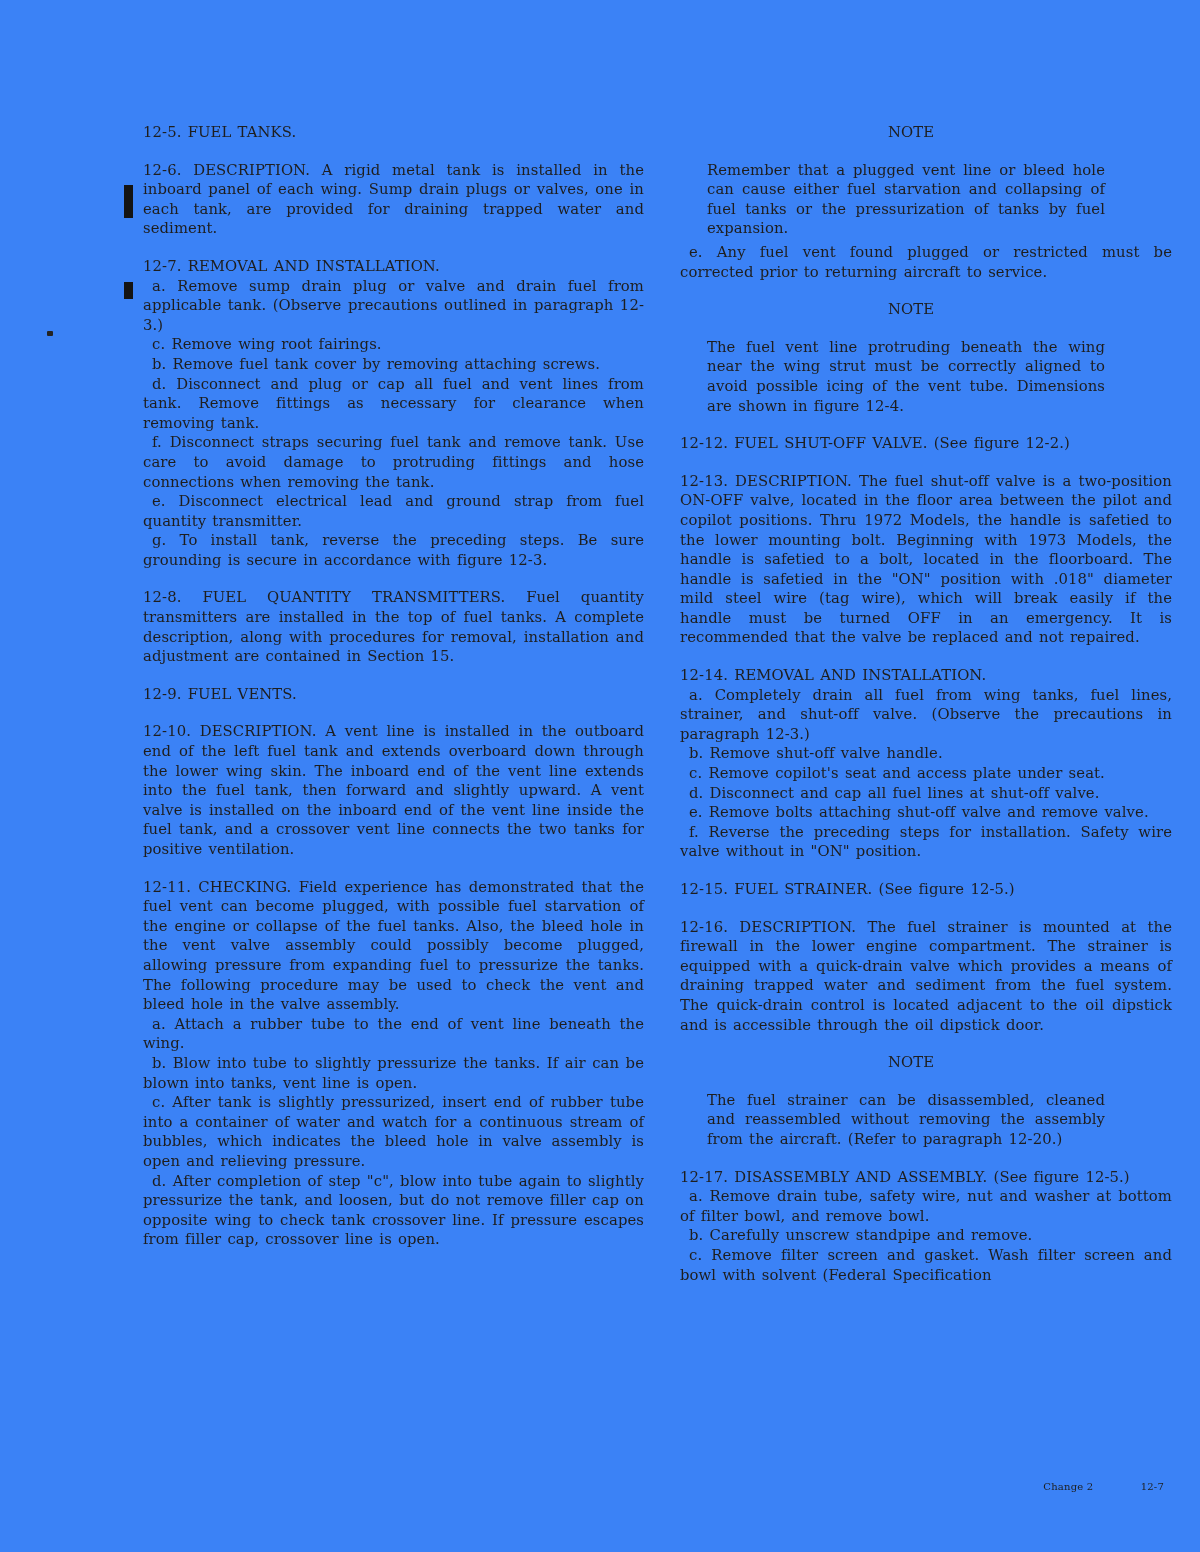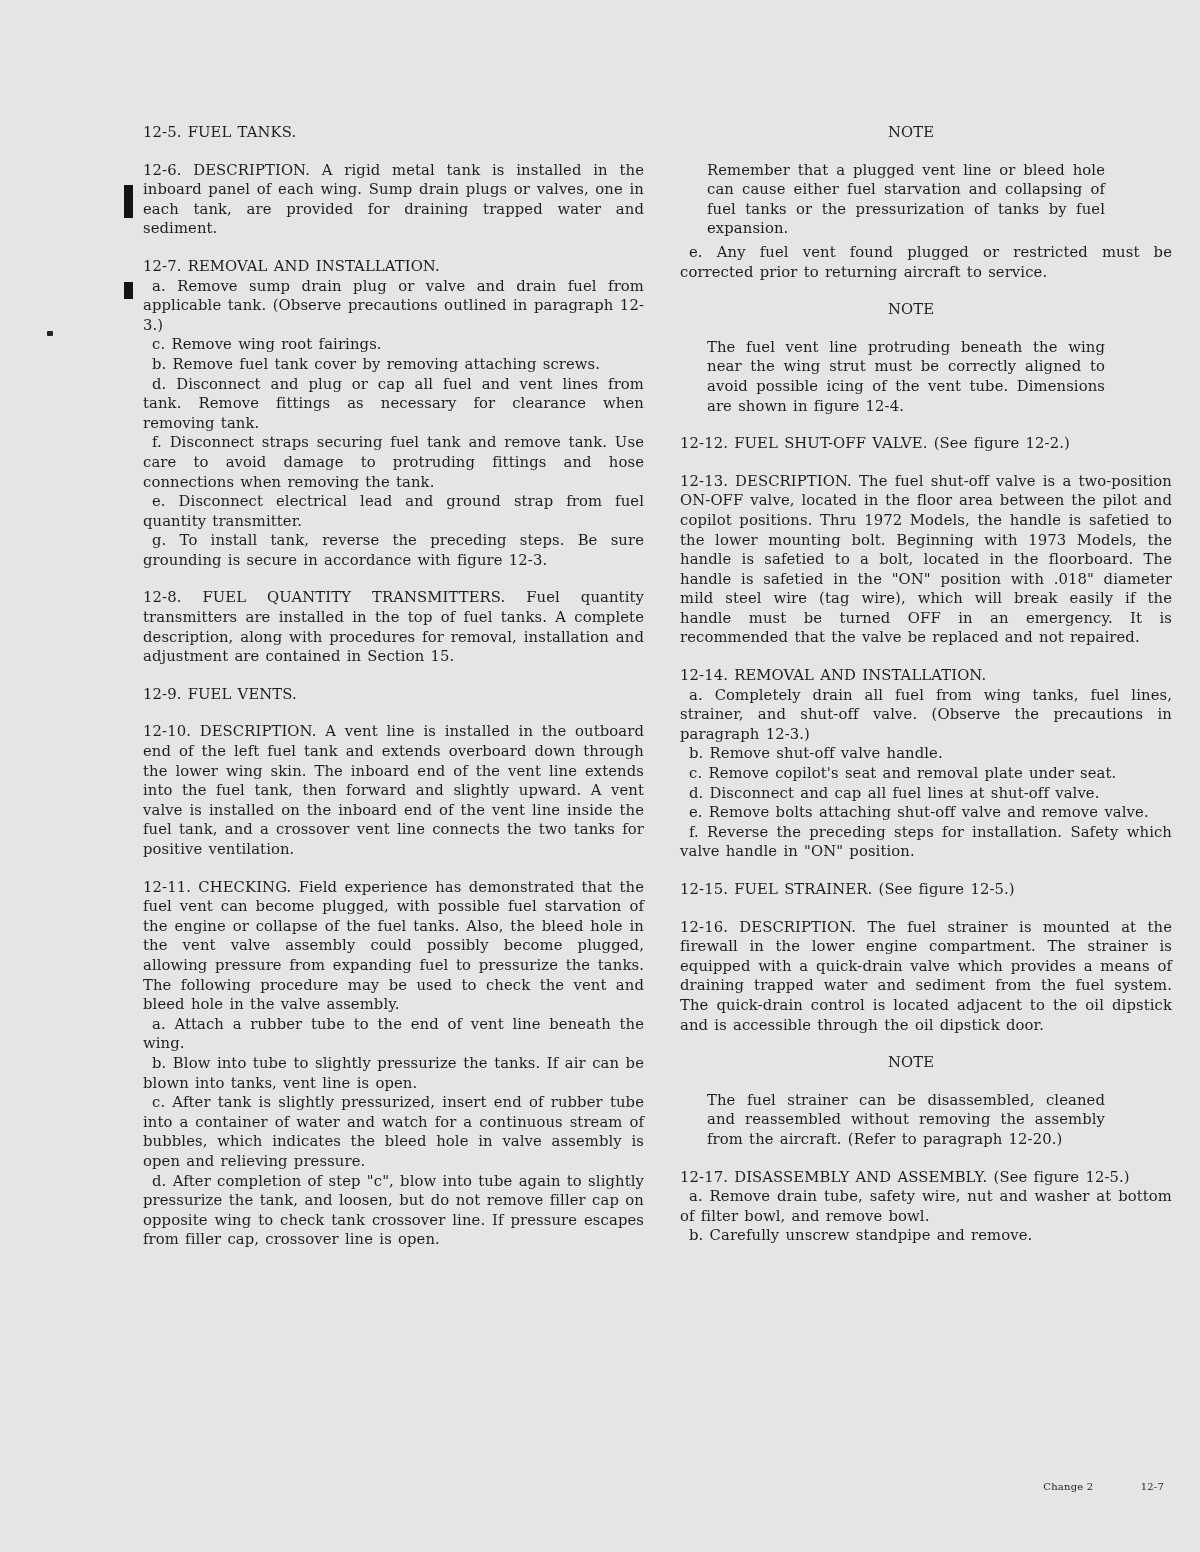--- a/index.html
+++ b/index.html
@@ -4,21 +4,21 @@
 <style>
   html, body { margin: 0; padding: 0; }
   body {
     width: 1200px; height: 1552px;
     background: #ffffff;
     font-family: "DejaVu Serif", serif;
     color: #1e1e1e;
     position: relative;
     overflow: hidden;
   }
-  .page { position: absolute; inset: 0; background: #e5e5e5; padding-left: 20px; }
+  .page { position: absolute; inset: 0; background: #3b82f6; padding-left: 20px; }
 
   .col {
     position: absolute;
     top: 122px;
     font-size: 14.8px;
     line-height: 19.6px;
     letter-spacing: 0.1px;
     word-spacing: 1.4px;
   }
   .col-left  { left: 143px; width: 501px; }
@@ -99,30 +99,31 @@
       <p class="blk note-title">NOTE</p>
       <p class="blk note-body">Remember that a plugged vent line or bleed hole can cause either fuel starvation and collapsing of fuel tanks or the pressurization of tanks by fuel expansion.</p>
       <p class="blk step">e.  Any fuel vent found plugged or restricted must be corrected prior to returning aircraft to service.</p>
       <p class="blk note-title">NOTE</p>
       <p class="blk note-body">The fuel vent line protruding beneath the wing near the wing strut must be correctly aligned to avoid possible icing of the vent tube.  Dimensions are shown in figure 12-4.</p>
       <p class="blk heading">12-12.  FUEL SHUT-OFF VALVE.  (See figure 12-2.)</p>
       <p class="blk para">12-13.  DESCRIPTION.  The fuel shut-off valve is a two-position ON-OFF valve, located in the floor area between the pilot and copilot positions.  Thru 1972 Models, the handle is safetied to the lower mounting bolt.  Beginning with 1973 Models, the handle is safetied to a bolt, located in the floorboard.  The handle is safetied in the "ON" position with .018" diameter mild steel wire (tag wire), which will break easily if the handle must be turned OFF in an emergency.  It is recommended that the valve be replaced and not repaired.</p>
       <p class="blk heading">12-14.  REMOVAL AND INSTALLATION.</p>
       <p class="blk step">a.  Completely drain all fuel from wing tanks, fuel lines, strainer, and shut-off valve.  (Observe the precautions in paragraph 12-3.)</p>
       <p class="blk step">b.  Remove shut-off valve handle.</p>
-      <p class="blk step">c.  Remove copilot's seat and removal plate under seat.</p>
+      <p class="blk step">c.  Remove copilot's seat and access plate under seat.</p>
       <p class="blk step">d.  Disconnect and cap all fuel lines at shut-off valve.</p>
       <p class="blk step">e.  Remove bolts attaching shut-off valve and remove valve.</p>
-      <p class="blk step">f.  Reverse the preceding steps for installation. Safety which valve handle in "ON" position.</p>
+      <p class="blk step">f.  Reverse the preceding steps for installation. Safety wire valve without in "ON" position.</p>
       <p class="blk heading">12-15.  FUEL STRAINER.  (See figure 12-5.)</p>
       <p class="blk para">12-16.  DESCRIPTION.  The fuel strainer is mounted at the firewall in the lower engine compartment.  The strainer is equipped with a quick-drain valve which provides a means of draining trapped water and sediment from the fuel system.  The quick-drain control is located adjacent to the oil dipstick and is accessible through the oil dipstick door.</p>
       <p class="blk note-title">NOTE</p>
       <p class="blk note-body">The fuel strainer can be disassembled, cleaned and reassembled without removing the assembly from the aircraft.  (Refer to paragraph 12-20.)</p>
       <p class="blk heading">12-17.  DISASSEMBLY AND ASSEMBLY.  (See figure 12-5.)</p>
       <p class="blk step">a.  Remove drain tube, safety wire, nut and washer at bottom of filter bowl, and remove bowl.</p>
       <p class="blk step">b.  Carefully unscrew standpipe and remove.</p>
+      <p class="blk step">c.  Remove filter screen and gasket.  Wash filter screen and bowl with solvent (Federal Specification</p>
     </div>
 
   <div class="footer">
     <span class="change-label">Change 2</span>
     <span class="page-number">12-7</span>
   </div>
 </div>
 
 </body></html>

